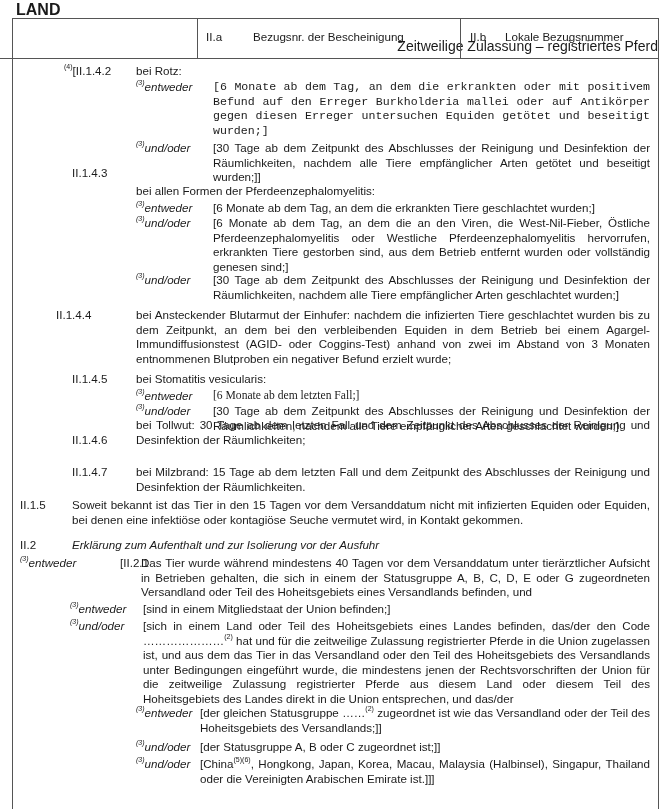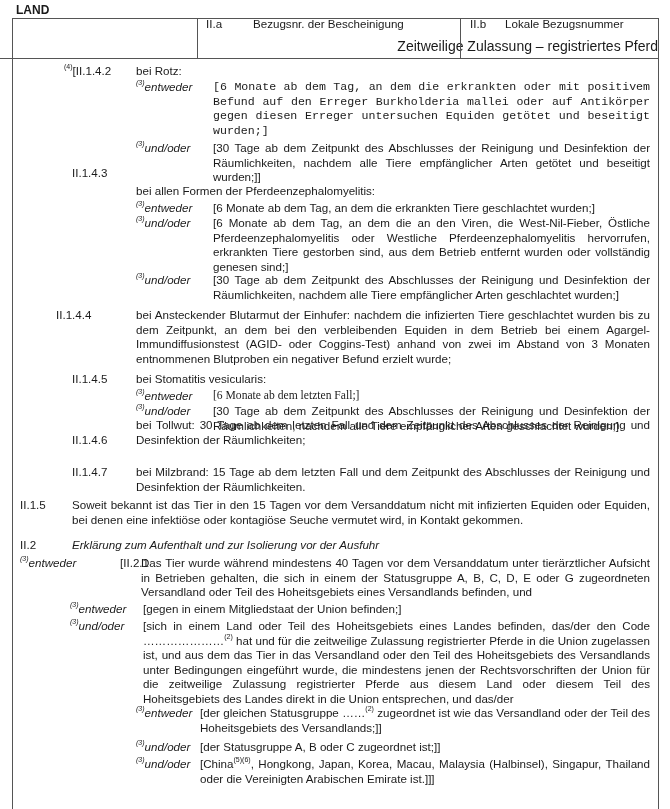--- a/index.html
+++ b/index.html
@@ -1,24 +1,24 @@
 <!DOCTYPE html>
 <html><head>
 <meta charset="utf-8">
 <style>
   html, body { margin:0; padding:0; background:#fff; }
   body { width:670px; height:809px; position:relative; overflow:hidden;
          font-family:"Liberation Sans", sans-serif; font-size:11.6px; color:#1a1a1a; line-height:14.6px; }
   .abs { position:absolute; }
-  .hdr-left { left:16px; top:3px; font-weight:bold; font-size:12px; }
+  .hdr-left { left:16px; top:3px; font-weight:bold; font-size:16px; }
   .hdr-right { right:12px; top:3px; font-weight:normal; font-size:14px;margin-top:36px; }
   .box { position:absolute; left:12px; top:18px; width:645px; height:800px; border-left:1.5px solid #555; border-right:1.5px solid #555; border-top:1.5px solid #555; }
   .hline { position:absolute; left:0; top:58px; width:658px; height:0; border-top:1.5px solid #555; }
   .vdiv { position:absolute; top:18px; height:40px; border-left:1.5px solid #555; }
-  .cell-text { position:absolute; top:17px; }
+  .cell-text { position:absolute; top:30px; }
   .it { font-style:italic; }
   sup, .sup { font-size:7px; vertical-align:top; line-height:7px; position:relative; top:-1px; }
   .j { text-align:justify; }
   .row { position:absolute; }
 </style>
 </head>
 <body>
 
 <div class="abs hdr-left">LAND</div>
 <div class="abs hdr-right">Zeitweilige Zulassung – registriertes Pferd</div>
@@ -69,21 +69,21 @@
 <div class="row j" style="left:72px; top:498px; width:578px;">Soweit bekannt ist das Tier in den 15 Tagen vor dem Versanddatum nicht mit infizierten Equiden oder Equiden, bei denen eine infektiöse oder kontagiöse Seuche vermutet wird, in Kontakt gekommen.</div>
 
 <div class="row" style="left:20px; top:538px;">II.2</div>
 <div class="row it" style="left:72px; top:538px;">Erklärung zum Aufenthalt und zur Isolierung vor der Ausfuhr</div>
 
 <div class="row it" style="left:20px; top:556px;"><span class="sup">(3)</span><span>entweder</span></div>
 <div class="row" style="left:95px; top:556px;padding-left:25px;">[II.2.1</div>
 <div class="row j" style="left:141px; top:556px; width:509px;">Das Tier wurde während mindestens 40 Tagen vor dem Versanddatum unter tierärztlicher Aufsicht in Betrieben gehalten, die sich in einem der Statusgruppe A, B, C, D, E oder G zugeordneten Versandland oder Teil des Hoheitsgebiets eines Versandlands befinden, und</div>
 
 <div class="row it" style="left:70px; top:602px;"><span class="sup">(3)</span><span>entweder</span></div>
-<div class="row" style="left:143px; top:602px;">[gegen in einem Mitgliedstaat der Union befinden;]</div>
+<div class="row" style="left:143px; top:602px;">[sind in einem Mitgliedstaat der Union befinden;]</div>
 
 <div class="row it" style="left:70px; top:619px;"><span class="sup">(3)</span><span>und/oder</span></div>
 <div class="row j" style="left:143px; top:619px; width:507px;"><span>[sich in einem Land oder Teil des Hoheitsgebiets eines Landes befinden, das/der den Code …………………</span><span class="sup">(2)</span><span> hat und für die zeitweilige Zulassung registrierter Pferde in die Union zugelassen ist, und aus dem das Tier in das Versandland oder den Teil des Hoheitsgebiets des Versandlands unter Bedingungen eingeführt wurde, die mindestens jenen der Rechtsvorschriften der Union für die zeitweilige Zulassung registrierter Pferde aus diesem Land oder diesem Teil des Hoheitsgebiets des Landes direkt in die Union entsprechen, und das/der</span></div>
 
 <div class="row it" style="left:136px; top:706px;"><span class="sup">(3)</span><span>entweder</span></div>
 <div class="row j" style="left:200px; top:706px; width:450px;"><span>[der gleichen Statusgruppe ……</span><span class="sup">(2)</span><span> zugeordnet ist wie das Versandland oder der Teil des Hoheitsgebiets des Versandlands;]]</span></div>
 
 <div class="row it" style="left:136px; top:740px;"><span class="sup">(3)</span><span>und/oder</span></div>
 <div class="row" style="left:200px; top:740px;">[der Statusgruppe A, B oder C zugeordnet ist;]]</div>
 

